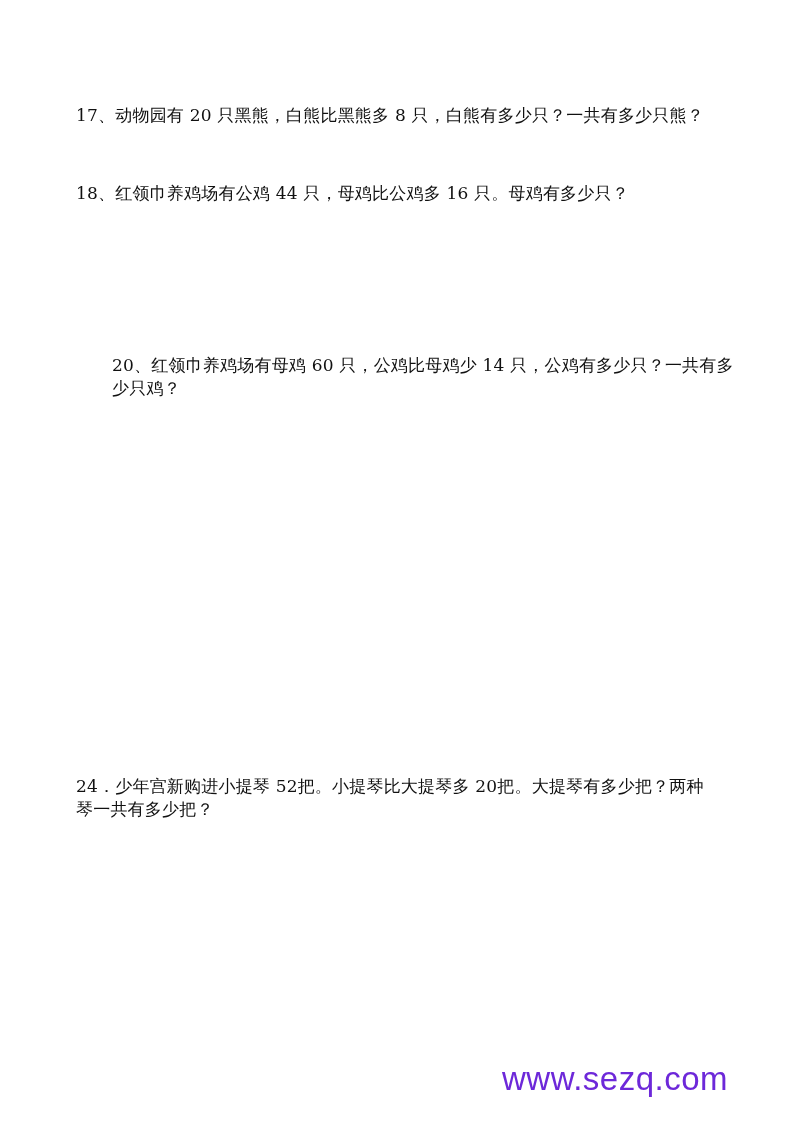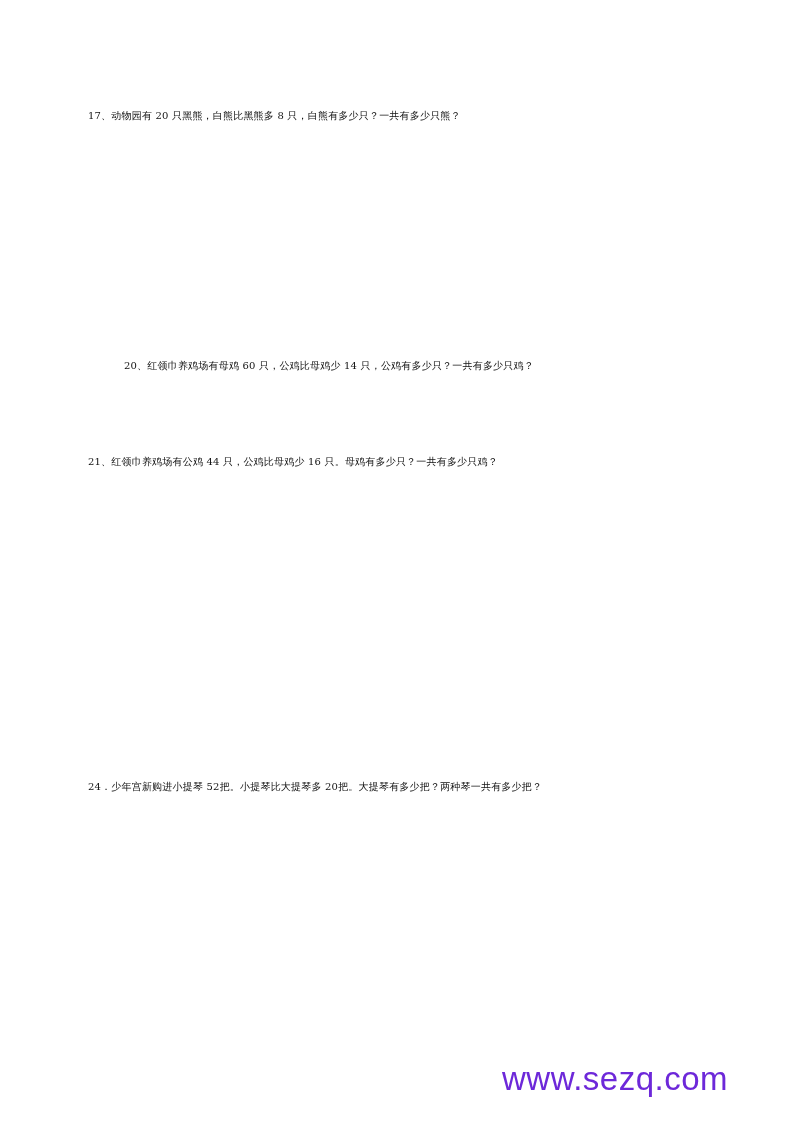--- a/index.html
+++ b/index.html
@@ -1,25 +1,25 @@
 <!DOCTYPE html>
 <html><head>
 <meta charset="utf-8">
 <style>
   html, body { margin: 0; padding: 0; background: #ffffff; }
   body { width: 800px; height: 1131px; position: relative; overflow: hidden;
          font-family: "DejaVu Serif", "Liberation Serif", serif; color: #111; }
   .page { position: absolute; left: 0; top: 0; width: 800px; height: 1131px; }
-  .q { position: absolute; left: 88px; width: 630px; font-size: 10px; line-height: 23px;
+  .q { position: absolute; left: 76px; width: 630px; font-size: 17px; line-height: 23px;
        letter-spacing: 0.2px; }
   .watermark { position: absolute; left: 502px; top: 1060px; font-family: "Liberation Sans", "DejaVu Sans", sans-serif;
                font-size: 33px; color: #6d28d9; letter-spacing: 0.5px; }
 </style>
 </head>
 <body>
 
 <div class="page">
   <div class="q" style="top:104px;">17、动物园有 20 只黑熊，白熊比黑熊多 8 只，白熊有多少只？一共有多少只熊？</div>
+  <div class="q" style="top:182px;">18、红领巾养鸡场有公鸡 44 只，母鸡比公鸡多 16 只。母鸡有多少只？</div>
   <div class="q" style="top:354px;margin-left:36px;">20、红领巾养鸡场有母鸡 60 只，公鸡比母鸡少 14 只，公鸡有多少只？一共有多少只鸡？</div>
-  <div class="q" style="top:450px;">21、红领巾养鸡场有公鸡 44 只，公鸡比母鸡少 16 只。母鸡有多少只？一共有多少只鸡？</div>
   <div class="q" style="top:775px;">24．少年宫新购进小提琴 52把。小提琴比大提琴多 20把。大提琴有多少把？两种琴一共有多少把？</div>
   <div class="watermark">www.sezq.com</div>
 </div>
 
 </body></html>

